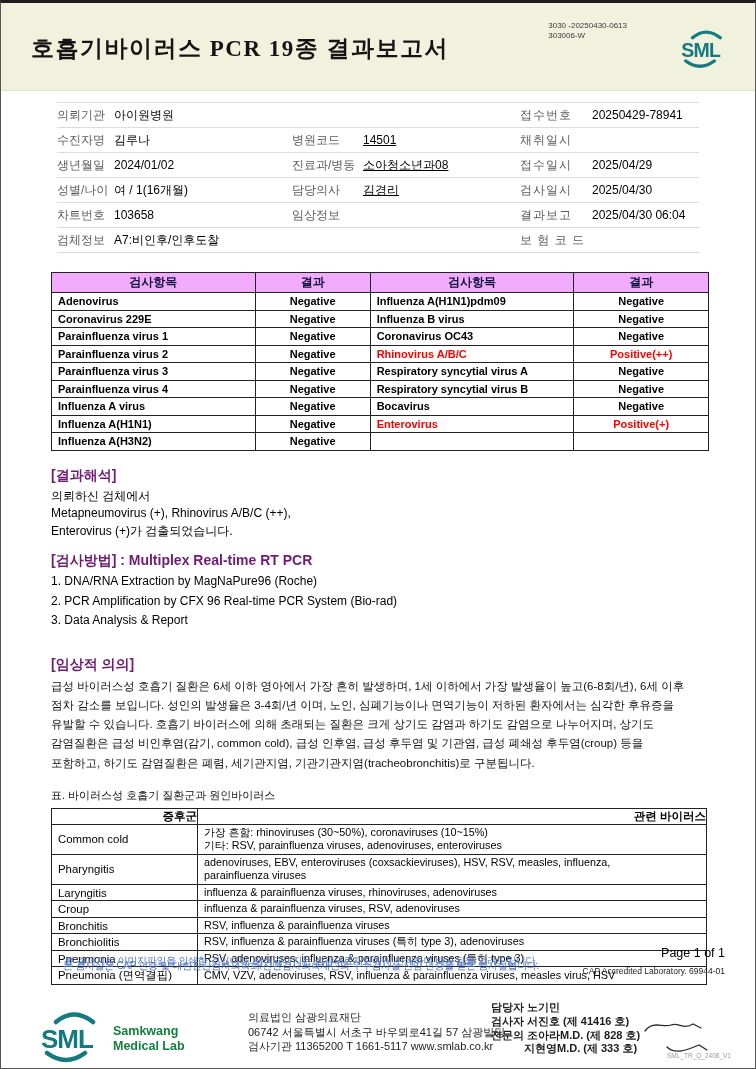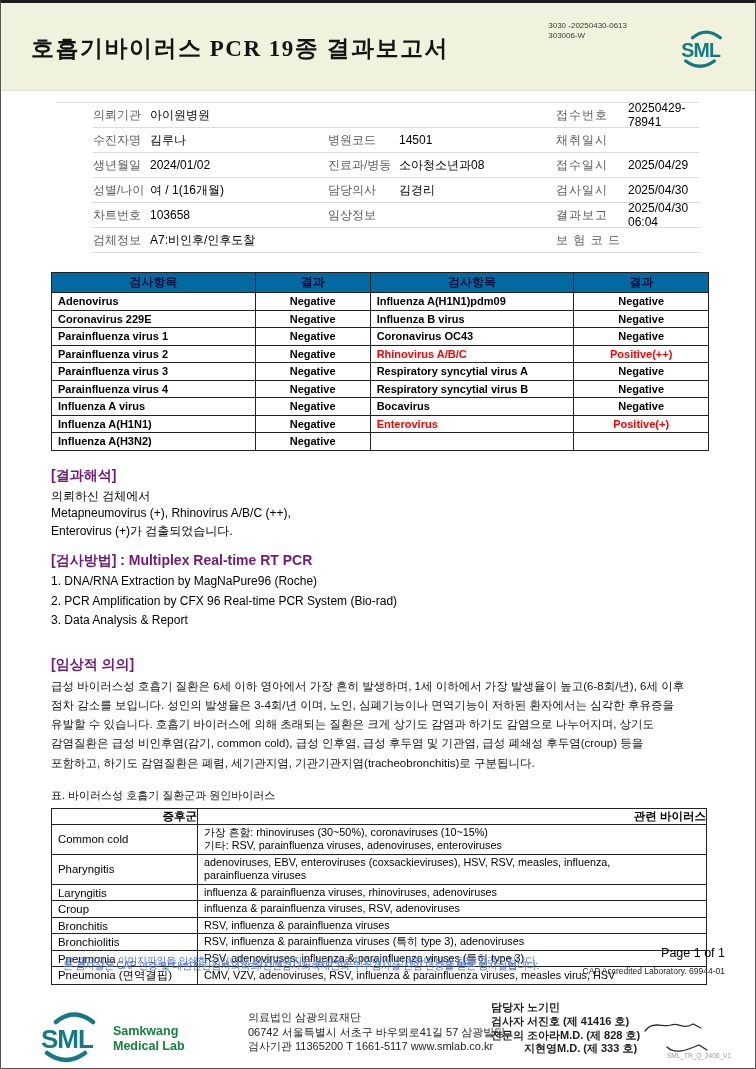--- a/index.html
+++ b/index.html
@@ -13,30 +13,30 @@
   .hdr { position:relative; height:88px; background:#f1f2dd; border-bottom:1px solid #e2e3cd; }
   .hdr-title {
     position:absolute; left:30px; top:30px;
     font-family:"Liberation Serif", serif; font-size:23px; font-weight:bold;
     letter-spacing:1.5px; color:#141414;
   }
   .hdr-codes { position:absolute; right:128px; top:18px; font-size:8px; line-height:1.3; color:#3a3a3a; }
   .hdr-logo { position:absolute; right:28px; top:24px; }
   
   .pinfo { margin:11px 56px 0 56px; border-top:1px solid #dcdcdc; }
-  .pi-row { display:flex; align-items:center; height:25px; border-bottom:1px solid #dcdcdc; font-size:12px;margin-left:36px; }
+  .pi-row { display:flex; align-items:center; height:25px; border-bottom:1px solid #dcdcdc; font-size:12px; }
   .pi-row .lab { color:#5a5a5a; }
   .pi-row .val { color:#000; }
-  .l1{width:57px;} .v1{width:178px;} .l2{width:71px;} .v2{width:157px;} .l3{width:72px; letter-spacing:1px;} .v3{flex:1;}
+  .l1{width:57px;} .v1{width:178px;} .l2{width:71px;} .v2{width:157px;text-decoration:underline;} .l3{width:72px; letter-spacing:1px;} .v3{flex:1;}
   
   table { border-collapse:collapse; }
   .rtable { margin:19px 0 0 50px; width:658px; }
   .rtable th {
     border:1px solid #222; height:20px; font-size:12px; font-weight:bold;
-    color:#10103f; background:#0369a1; text-align:center;
+    color:#10103f; background:#f0abfc; text-align:center;
   }
   .rtable td {
     border:1px solid #222; height:17.5px; font-size:11px; font-weight:bold;
     padding:0 6px; color:#000;
   }
   .rtable td.item { text-align:left; }
   .rtable td.result { text-align:center; }
   .rtable .red { color:#fe0000; }
   
   .sections { margin:0 46px 0 50px; }

